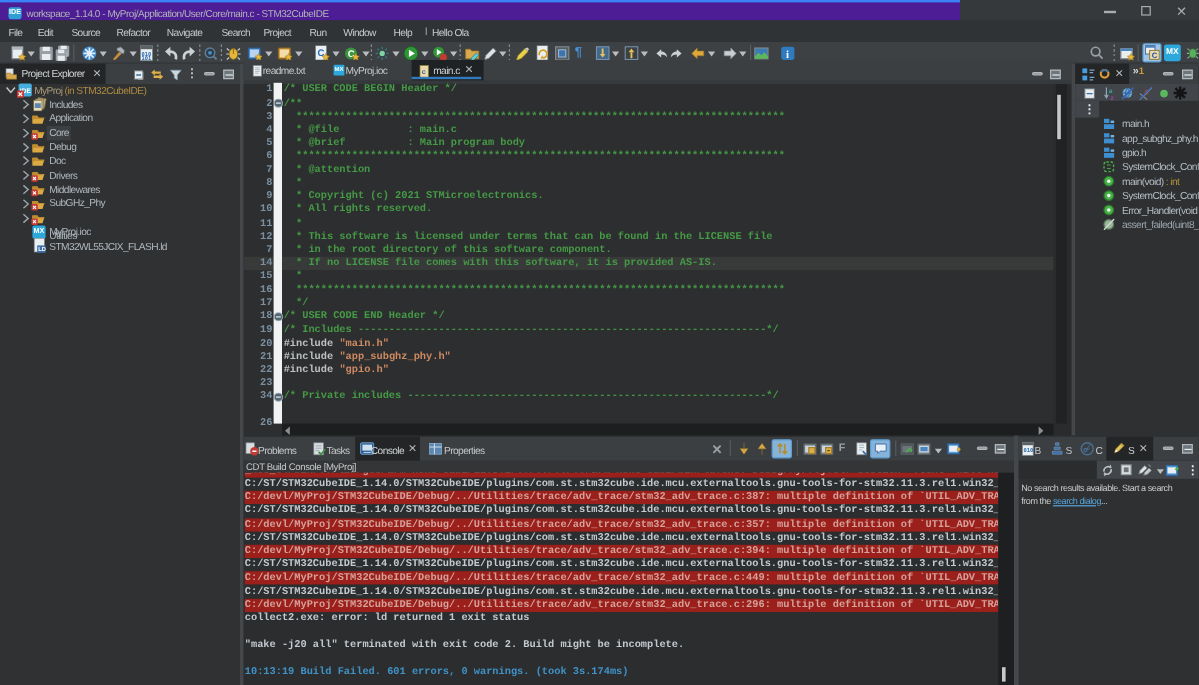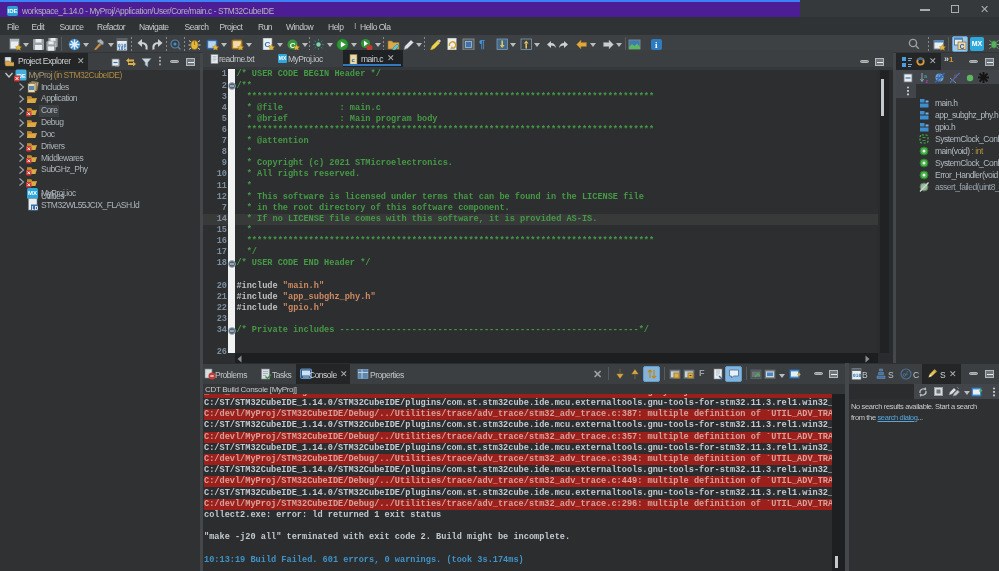--- a/index.html
+++ b/index.html
@@ -414,20 +414,21 @@
       <div class="cl" style="top:88.36px;"><span class="ln">9</span><span class="code"><span class="cmt">  * Copyright (c) 2021 STMicroelectronics.</span></span></div>
       <div class="cl" style="top:99.48px;"><span class="ln">10</span><span class="code"><span class="cmt">  * All rights reserved.</span></span></div>
       <div class="cl" style="top:110.6px;"><span class="ln">11</span><span class="code"><span class="cmt">  *</span></span></div>
       <div class="cl" style="top:121.72px;"><span class="ln">12</span><span class="code"><span class="cmt">  * This software is licensed under terms that can be found in the LICENSE file</span></span></div>
       <div class="cl" style="top:132.84px;"><span class="ln">7</span><span class="code"><span class="cmt">  * in the root directory of this software component.</span></span></div>
       <div class="cl" style="top:143.96px;"><span class="ln">14</span><span class="code"><span class="cmt">  * If no LICENSE file comes with this software, it is provided AS-IS.</span></span></div>
       <div class="cl" style="top:155.07999999999998px;"><span class="ln">15</span><span class="code"><span class="cmt">  *</span></span></div>
       <div class="cl" style="top:166.2px;"><span class="ln">16</span><span class="code"><span class="cmt">  *******************************************************************************</span></span></div>
       <div class="cl" style="top:177.32px;"><span class="ln">17</span><span class="code"><span class="cmt">  */</span></span></div>
       <div class="cl" style="top:188.44px;"><span class="ln">18</span><span class="code"><span class="cmt">/* USER CODE END Header */</span></span></div>
+      <div class="cl" style="top:199.56px;"><span class="ln">19</span><span class="code"><span class="cmt">/* Includes ------------------------------------------------------------------*/</span></span></div>
       <div class="cl" style="top:210.67999999999998px;"><span class="ln">20</span><span class="code">#include <span class="str">"main.h"</span></span></div>
       <div class="cl" style="top:221.79999999999998px;"><span class="ln">21</span><span class="code">#include <span class="str">"app_subghz_phy.h"</span></span></div>
       <div class="cl" style="top:232.92px;"><span class="ln">22</span><span class="code">#include <span class="str">"gpio.h"</span></span></div>
       <div class="cl" style="top:244.04px;"><span class="ln">23</span><span class="code"></span></div>
       <div class="cl" style="top:255.16px;"><span class="ln">34</span><span class="code"><span class="cmt">/* Private includes ----------------------------------------------------------*/</span></span></div>
       <div class="cl" style="top:277.4px;"><span class="ln">26</span></div>
       <svg class="abs" style="left:24.7px;top:12.02px;" width="8" height="8" viewBox="0 0 8 8">
         <circle cx="4" cy="4" r="3.4" fill="#54656f" stroke="#9fb4c2" stroke-width=".8"></circle>
         <path d="M2 4h4" stroke="#dfe7ec" stroke-width="1"></path>
       </svg>

